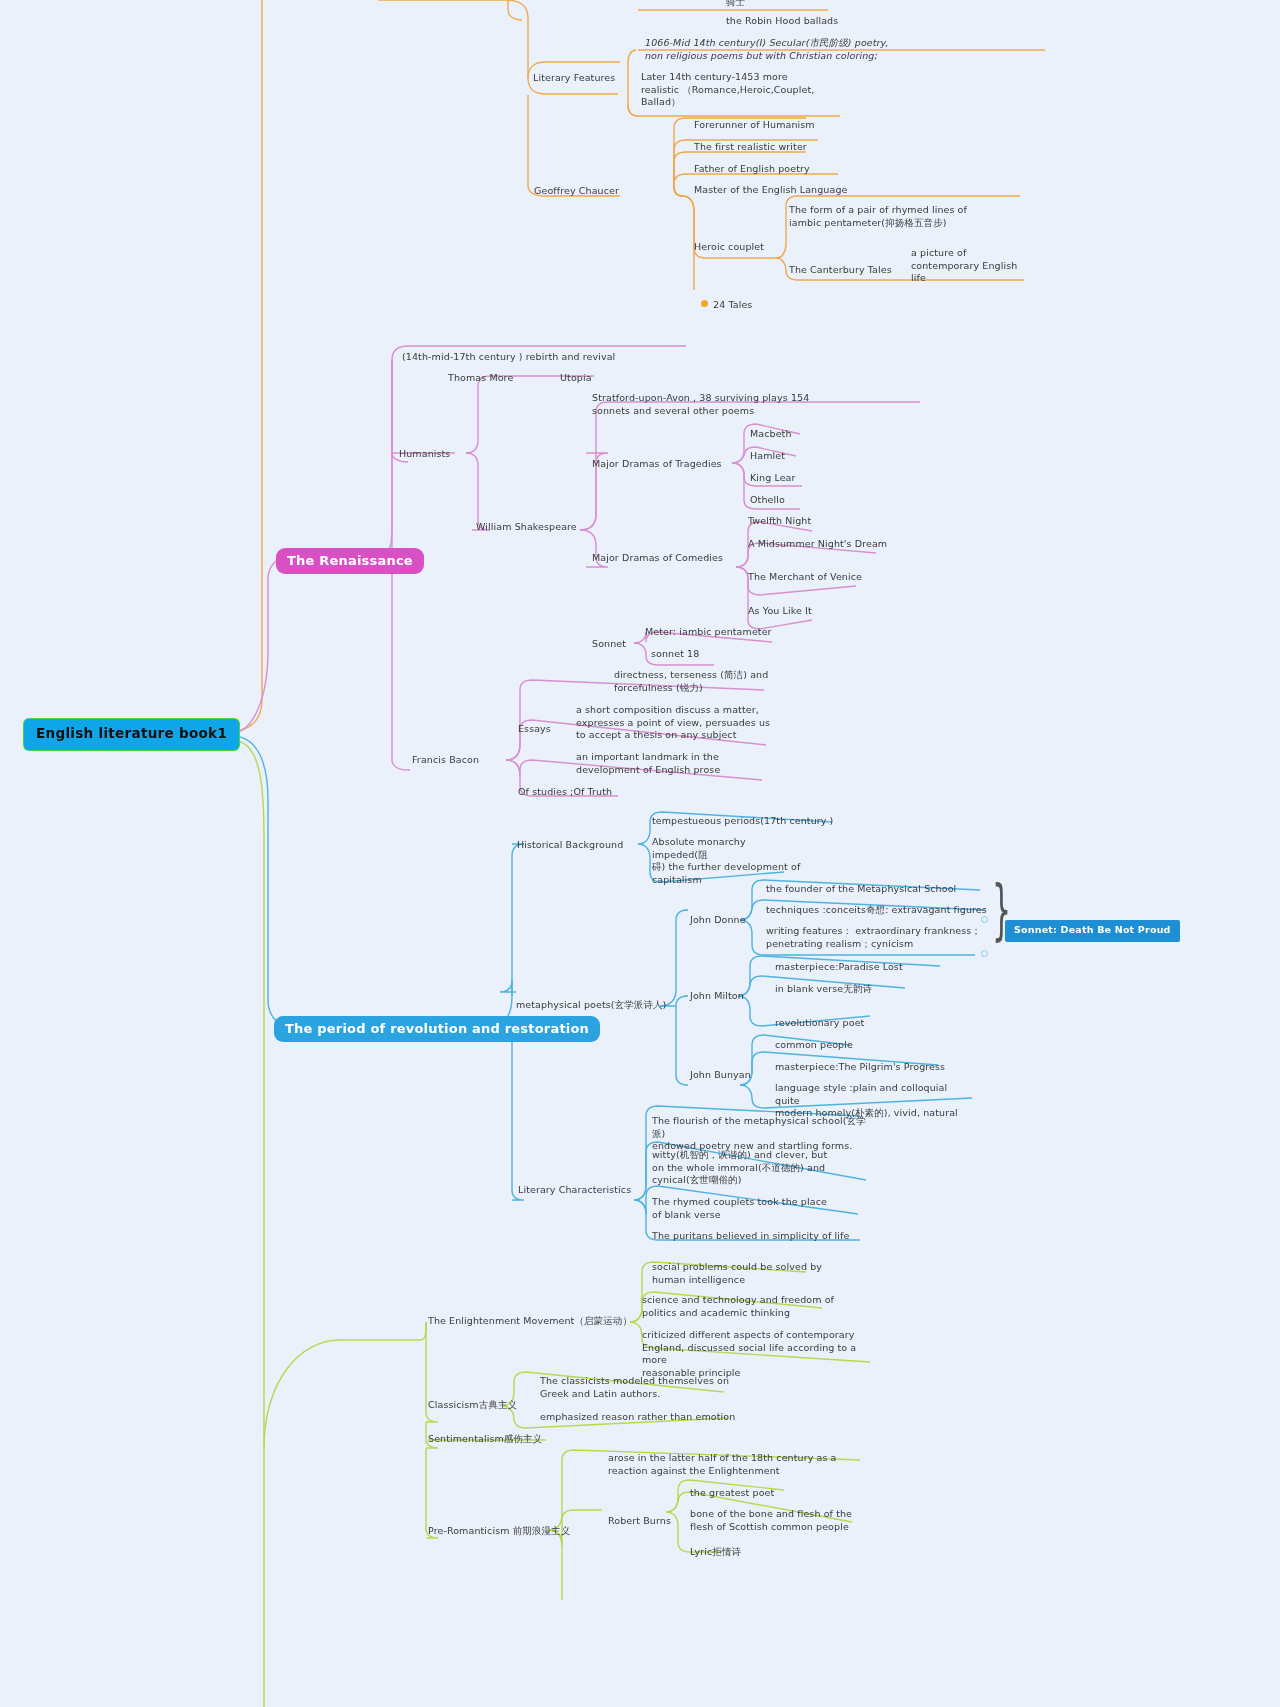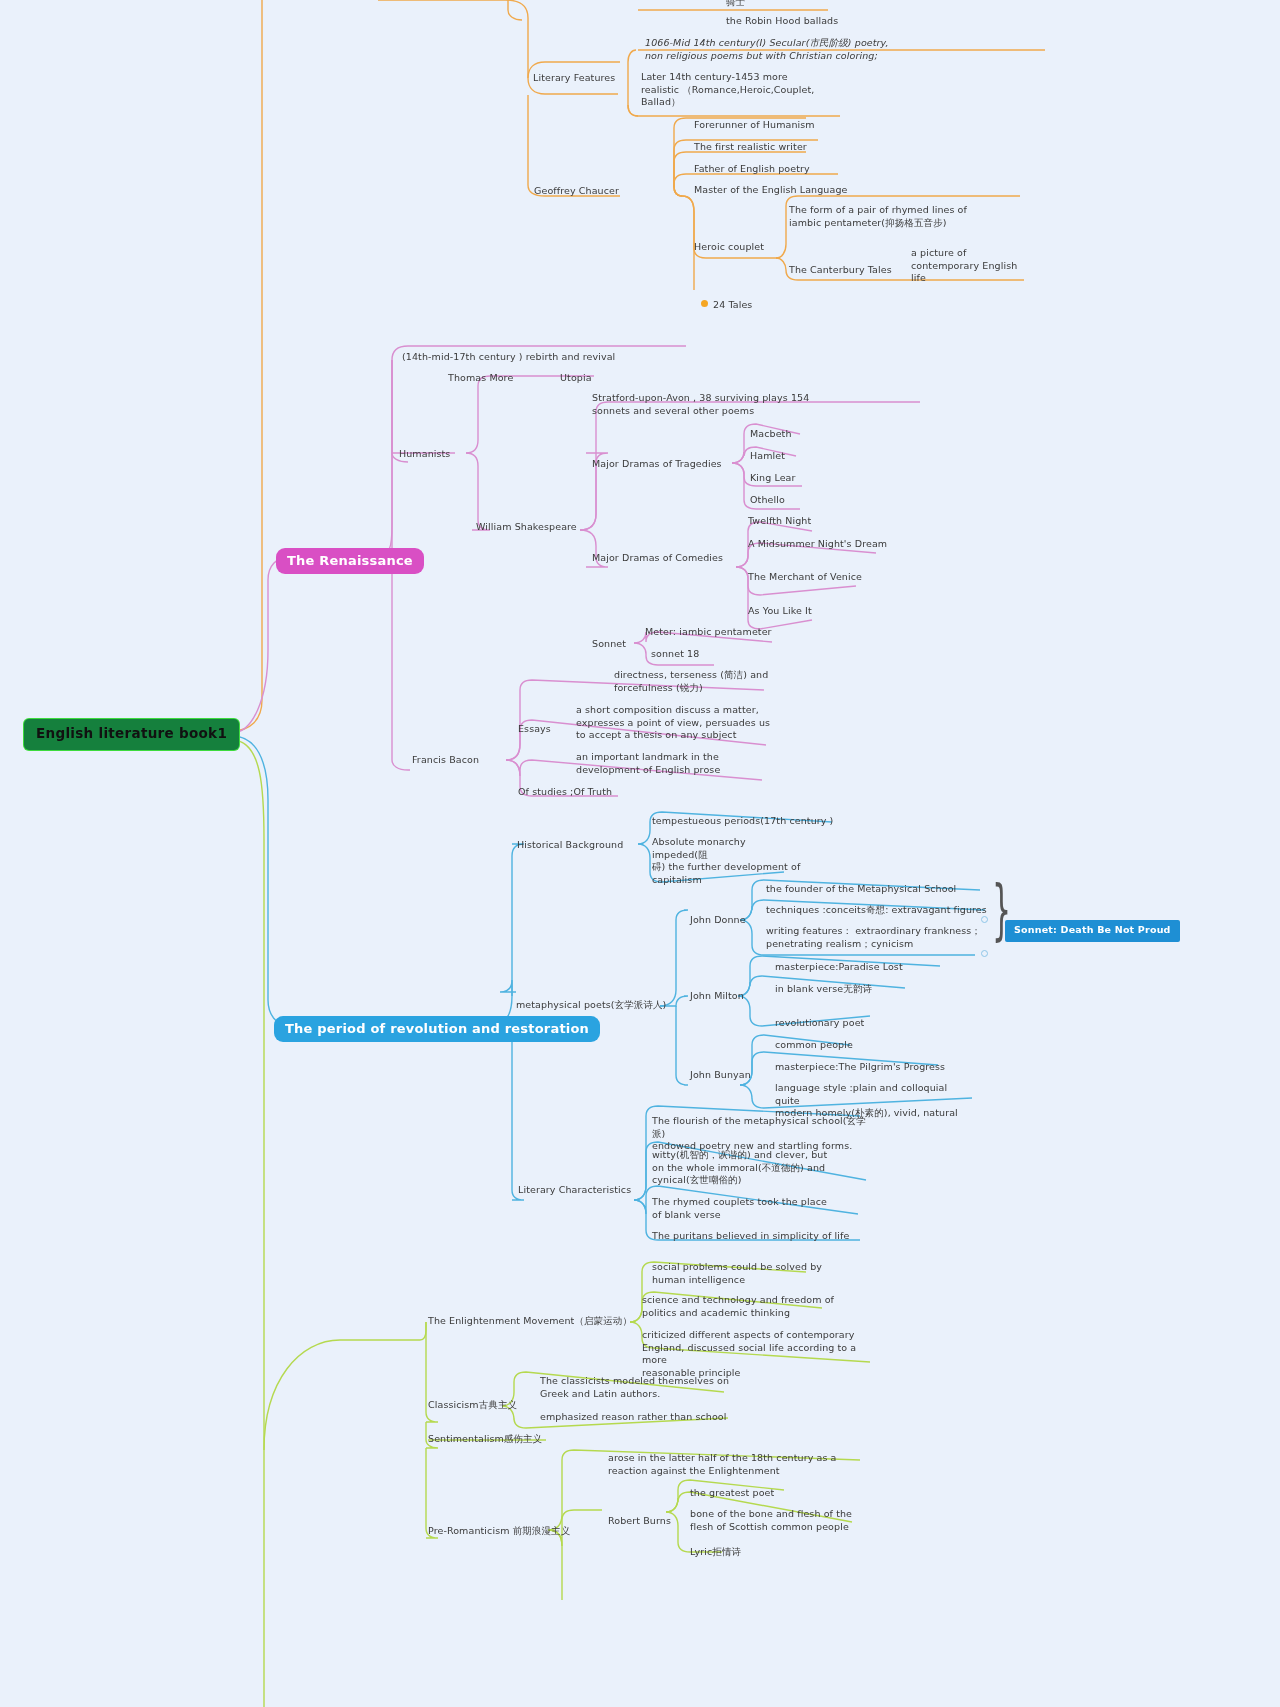--- a/index.html
+++ b/index.html
@@ -14,21 +14,21 @@
   svg.links{position:absolute;left:0;top:0;width:1280px;height:1707px;pointer-events:none;}
   .node{
     position:absolute;
     font-size:9.5px;
     line-height:1.32;
     color:#3a3a3a;
     white-space:pre-line;
     letter-spacing:.1px;
   }
   .root{
-    background:#15803d;
+    background:#0ea5e9;
     color:#111;
     font-weight:bold;
     font-size:13.5px;
     padding:6px 12px 7px 12px;
     border-radius:5px;
     letter-spacing:.3px;
     box-shadow:0 0 0 1px #3ddb3d;
   }
   .cap{
     color:#fff;
@@ -288,21 +288,21 @@
 human intelligence</div>
   <div class="node" style="left:642px;top:1294px;width:210px;">science and technology and freedom of
 politics and academic thinking</div>
   <div class="node" style="left:642px;top:1329px;width:240px;">criticized different aspects of contemporary
 England, discussed social life according to a more
 reasonable principle</div>
 
   <div class="node" style="left:428px;top:1399px;">Classicism古典主义</div>
   <div class="node" style="left:540px;top:1375px;width:220px;">The classicists modeled themselves on
 Greek and Latin authors.</div>
-  <div class="node" style="left:540px;top:1411px;">emphasized reason rather than school</div>
+  <div class="node" style="left:540px;top:1411px;">emphasized reason rather than emotion</div>
 
   <div class="node" style="left:428px;top:1433px;">Sentimentalism感伤主义</div>
 
   <div class="node" style="left:428px;top:1525px;">Pre-Romanticism 前期浪漫主义</div>
   <div class="node" style="left:608px;top:1452px;width:260px;">arose in the latter half of the 18th century as a
 reaction against the Enlightenment</div>
 
   <div class="node" style="left:608px;top:1515px;">Robert Burns</div>
   <div class="node" style="left:690px;top:1487px;">the greatest  poet</div>
   <div class="node" style="left:690px;top:1508px;width:200px;">bone of the bone and flesh of the

